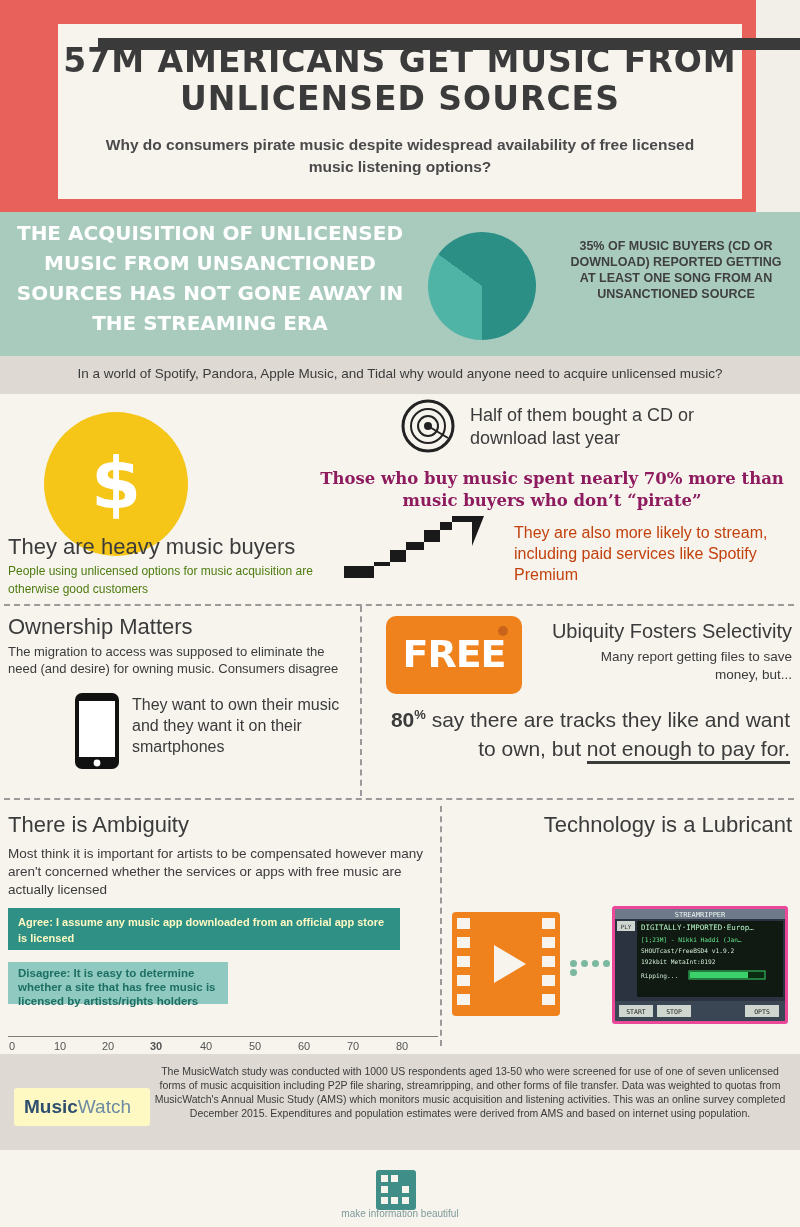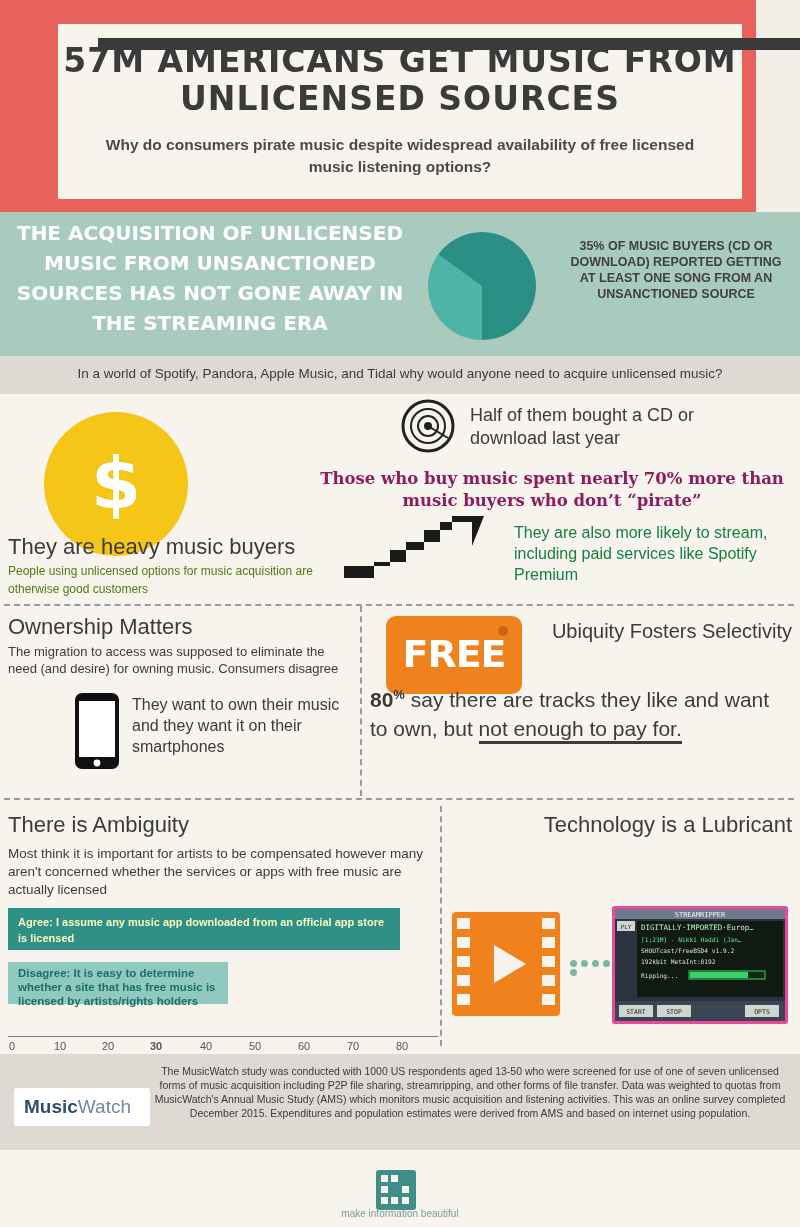--- a/index.html
+++ b/index.html
@@ -104,21 +104,21 @@
   }
   .purple-text {
     position:absolute; left:312px; top:468px; width:480px;
     text-align:center;
     font-family:"DejaVu Serif", serif;
     font-weight:bold; font-size:16.5px; line-height:22px; color:#8e1b5e;
   }
   .arrow-wrap { position:absolute; left:344px; top:508px; width:140px; height:80px; }
   .stream-text {
     position:absolute; left:514px; top:522px; width:276px;
-    font-size:16px; line-height:21px; color:#15803d;
+    font-size:16px; line-height:21px; color:#c2410c;
   }
   .heavy-title {
     position:absolute; left:8px; top:534px; width:330px;
     font-size:22px; color:#3b3b3b;
   }
   .heavy-body {
     position:absolute; left:8px; top:562px; width:346px;
     font-size:12px; line-height:18px; color:#4d7c0f;
   }
 
@@ -145,22 +145,22 @@
     font-family:"DejaVu Sans", sans-serif;
     font-weight:bold; font-size:38px; color:#ffffff; letter-spacing:-1px;
   }
   .free-dot {
     position:absolute; right:14px; top:10px; width:10px; height:10px;
     border-radius:50%; background:#c9641a;
   }
   .ubiq-title { position:absolute; left:530px; top:620px; width:262px; text-align:right; font-size:20px; color:#3b3b3b; }
   .ubiq-body  { position:absolute; left:560px; top:648px; width:232px; text-align:right; font-size:13.5px; line-height:18px; color:#3b3b3b; }
   .eighty {
-    position:absolute; left:370px; top:680px; width:420px;
-    font-size:21px; line-height:29px; color:#3b3b3b;
+    position:absolute; left:370px; top:700px; width:420px;
+    font-size:21px; line-height:29px; color:#3b3b3b;text-align:right;
   }
   .eighty .pct { font-size:13px; vertical-align:super; }
   .underline-strong { border-bottom:3px solid #3b3b3b; padding-bottom:1px; }
 
   
   .amb-title { position:absolute; left:8px; top:812px; width:360px; font-size:22px; color:#3b3b3b; }
   .amb-body  { position:absolute; left:8px; top:845px; width:430px; font-size:13.5px; line-height:18px; color:#3b3b3b; }
 
   .bar-agree {
     position:absolute; left:8px; top:908px; width:396px; height:42px; background:#2f9085;
@@ -204,21 +204,21 @@
   .foot-band {
     position:absolute; left:0; top:1054px; width:800px; height:96px;
     background:#dedad3;
   }
   .foot-text {
     position:absolute; left:152px; top:1064px; width:636px;
     font-size:10.5px; line-height:14px; text-align:center; color:#3b3b3b;
   }
   .mw-box {
     position:absolute; left:14px; top:1088px; width:136px; height:38px;
-    background:#ffffff; border-radius:3px;
+    background:#fef9c3; border-radius:3px;
   }
   .mw-box span { position:absolute; left:10px; top:8px; font-size:19px; color:#2f4f6f; }
   .mw-box b { font-weight:bold; }
   .mw-box i { font-style:normal; color:#6d8aa3; }
 
   
   .pikto-band {
     position:absolute; left:0; top:1150px; width:800px; height:77px;
     background:#f7f4ee;
   }
@@ -311,20 +311,21 @@
   </div>
   <div class="phone-text">They want to own their music and they want it on their smartphones</div>
 
   <div class="dash-v" style="left:360px; top:606px; height:190px;"></div>
 
   <div class="free-tag">
     <div class="free-dot"></div>
     <div class="label">FREE</div>
   </div>
   <div class="ubiq-title">Ubiquity Fosters Selectivity</div>
+  <div class="ubiq-body">Many report getting files to save money, but...</div>
 
   <div class="eighty">
     <b><span>80</span><span class="pct">%</span></b>
     <span>say there are tracks they like and want to own, but </span><span class="underline-strong">not enough to pay for.</span>
   </div>
 
   <div class="dash-h" style="left:4px; top:798px; width:790px;"></div>
 
   <div class="amb-title">There is Ambiguity</div>
   <div class="amb-body">Most think it is important for artists to be compensated however many aren't concerned whether the services or apps with free music are actually licensed</div>

